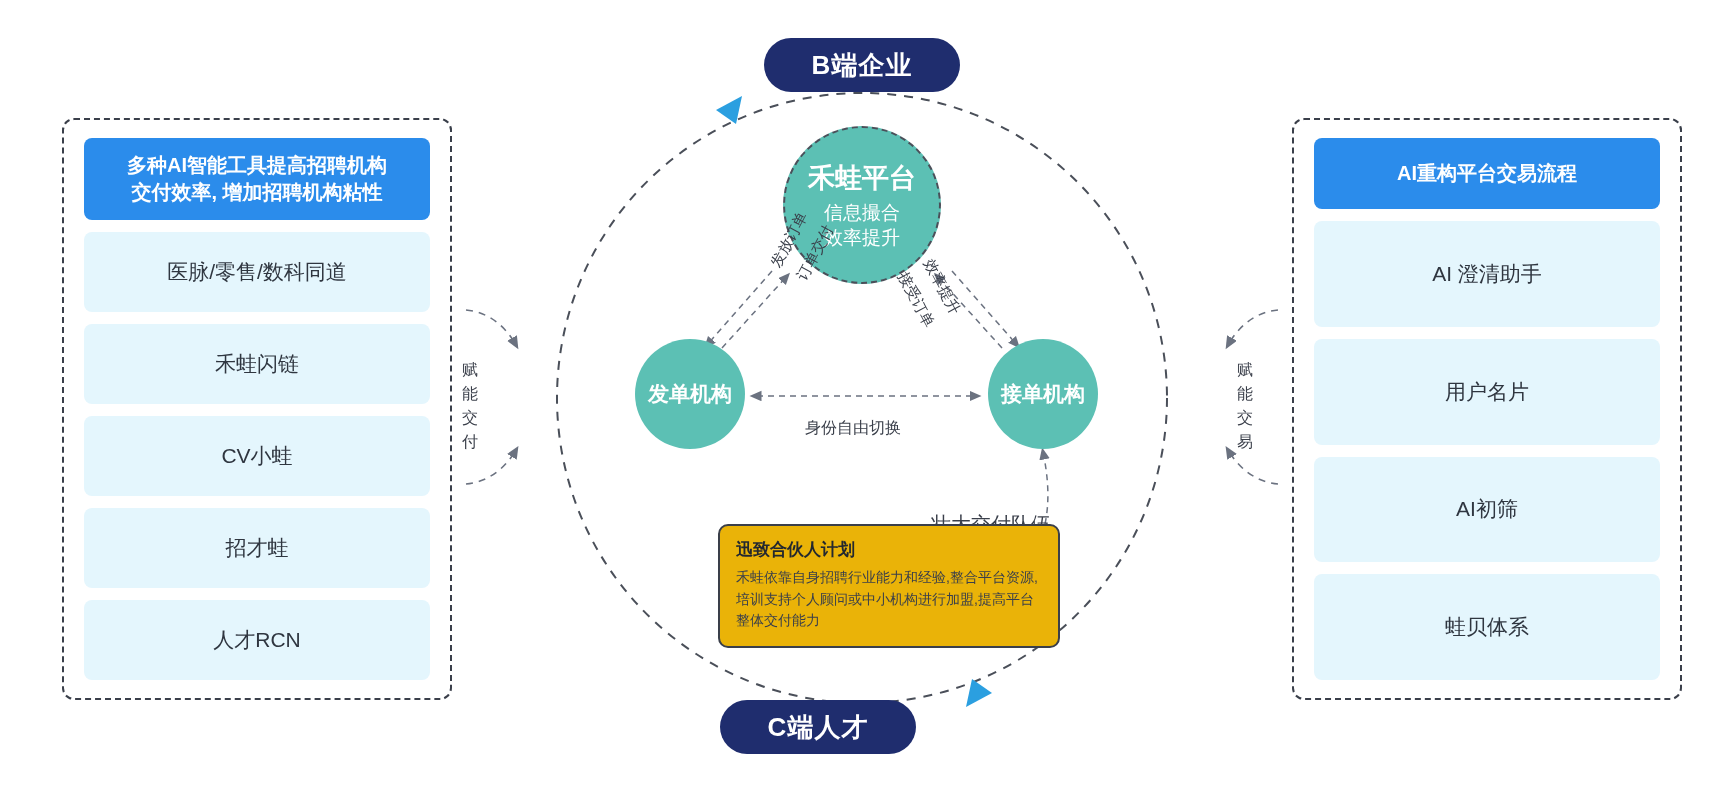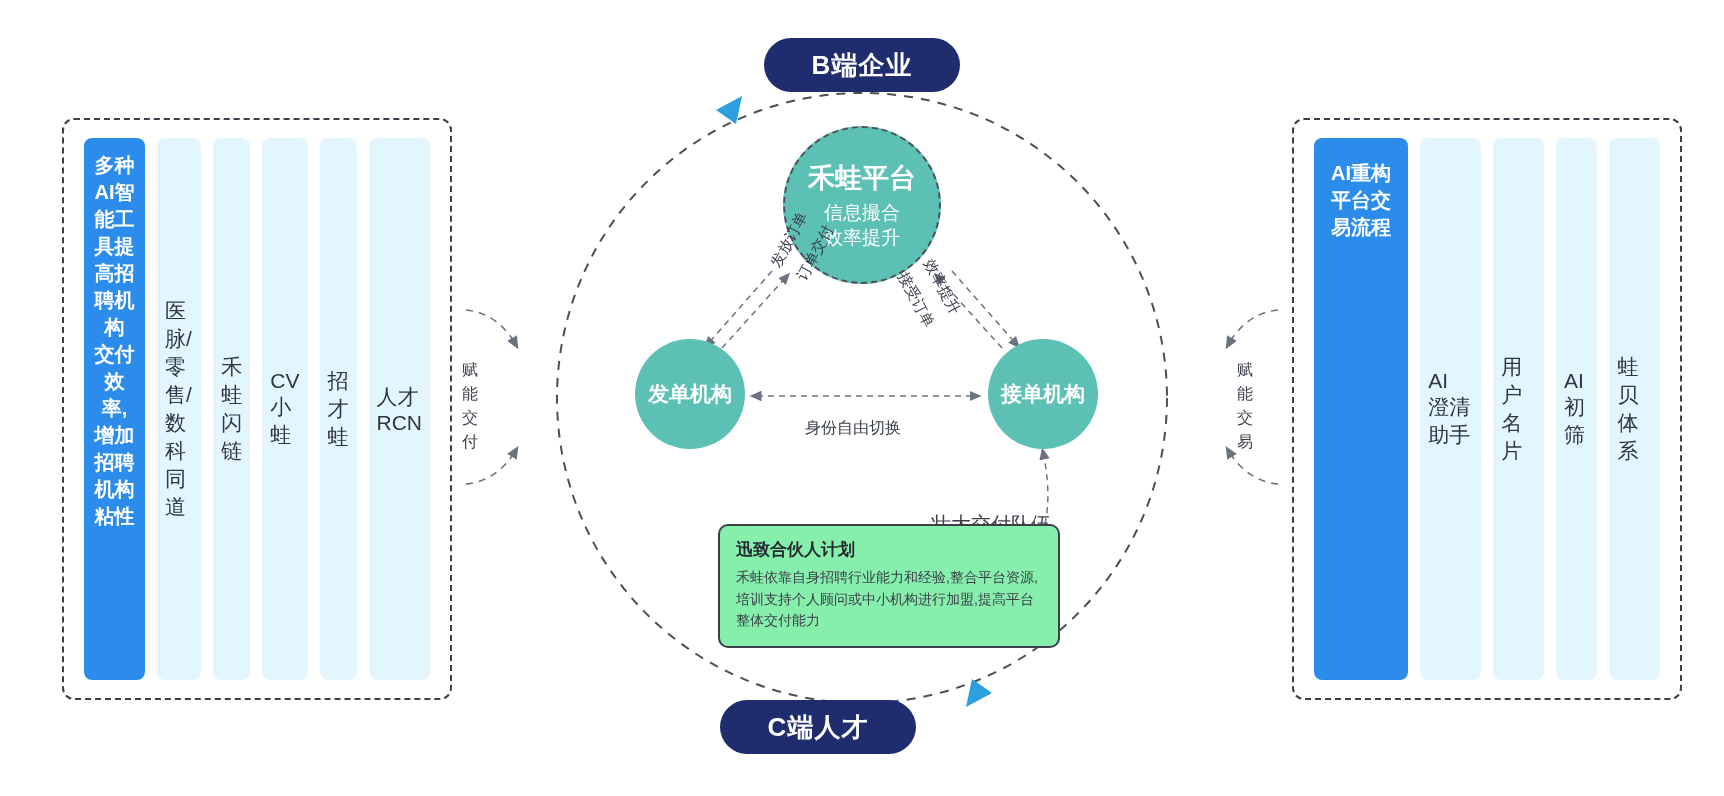--- a/index.html
+++ b/index.html
@@ -29,21 +29,21 @@
   }
 
   
   .panel {
     position: absolute;
     border: 2px dashed #3a3f4a;
     border-radius: 12px;
     box-sizing: border-box;
     padding: 18px 20px;
     display: flex;
-    flex-direction: row;
+    flex-direction: column;
     gap: 12px;
   }
   .panel-left {
     left: 62px;
     top: 118px;
     width: 390px;
     height: 582px;
   }
   .panel-right {
     left: 1292px;
@@ -160,21 +160,21 @@
   .lbl-side-right { left: 1235px; top: 358px; }
 
   
   .note {
     position: absolute;
     left: 718px;
     top: 524px;
     width: 342px;
     border: 2px solid #3a3f4a;
     border-radius: 10px;
-    background: #86efac;
+    background: #eab308;
     box-sizing: border-box;
     padding: 12px 16px 14px 16px;
   }
   .note-title {
     font-size: 17px;
     font-weight: 700;
     color: #23282f;
     margin-bottom: 6px;
   }
   .note-body {

